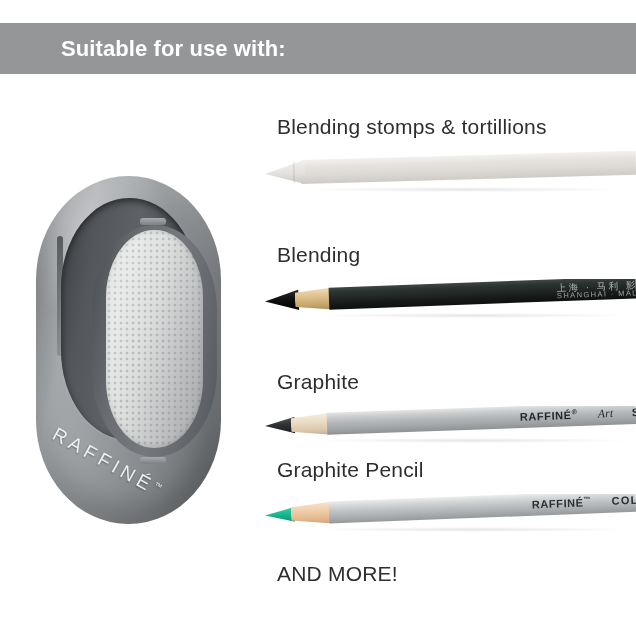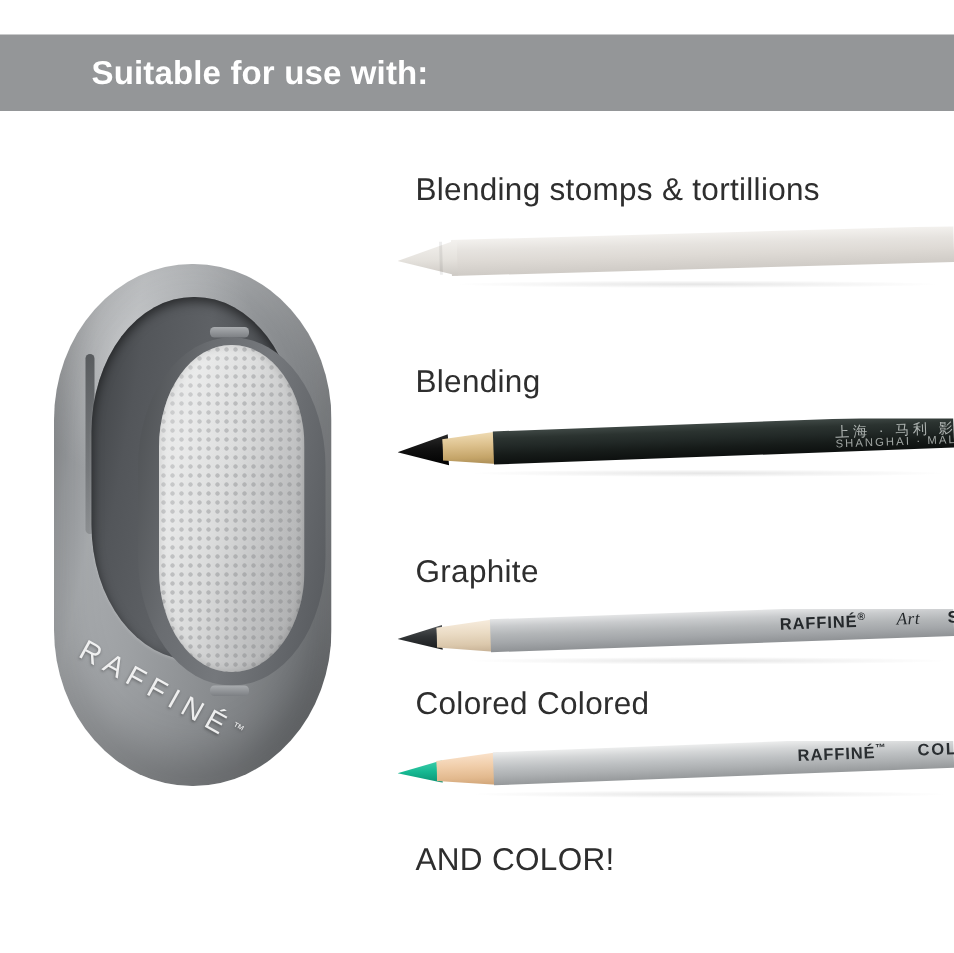--- a/index.html
+++ b/index.html
@@ -426,31 +426,31 @@
           <span class="barrel-text brand"><span>RAFFINÉ</span><sup>®</sup></span>
           <span class="barrel-text sub">Art</span>
           <span class="barrel-text series">SKE</span>
         </div>
       </div>
       <div class="shadow-soft" style="left:48px; top:32px; width:318px;"></div>
     </div>
   </div>
 
   <div class="item" style="top:458px;">
-    <div class="item-label">Colored Colored</div>
+    <div class="item-label">Graphite Pencil</div>
     <div class="art-strip" style="top:36px;">
       <div class="pencil colored">
         <div class="pencil-lead"></div>
         <div class="pencil-wood"></div>
         <div class="pencil-barrel">
           <span class="barrel-text brand"><span>RAFFINÉ</span><sup>™</sup></span>
           <span class="barrel-text series">COLOR</span>
         </div>
       </div>
       <div class="shadow-soft" style="left:50px; top:33px; width:315px;"></div>
     </div>
   </div>
 
   <div class="item" style="top:562px;">
-    <div class="item-label">AND COLOR!</div>
+    <div class="item-label">AND MORE!</div>
   </div>
 
 </div>
 
 </body></html>

